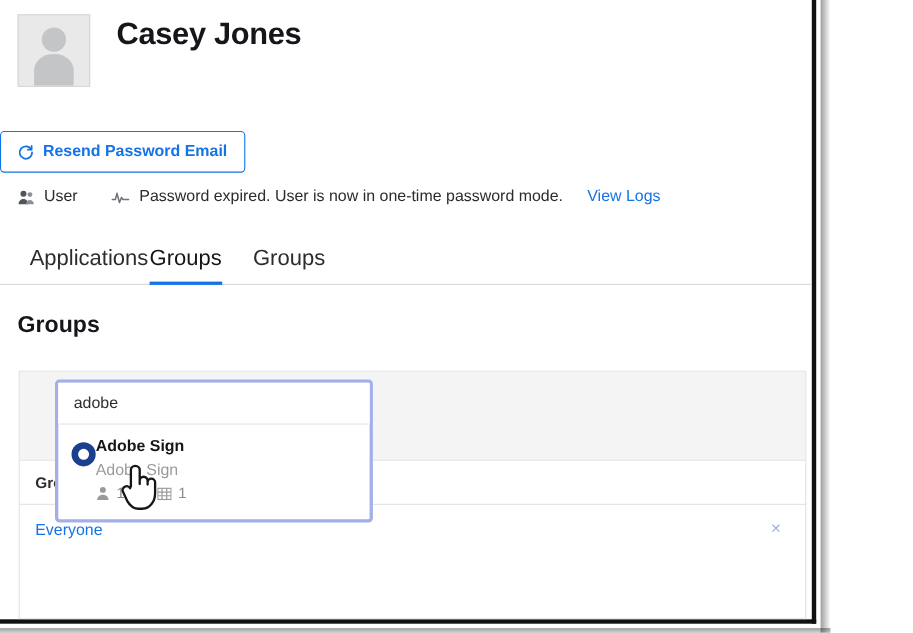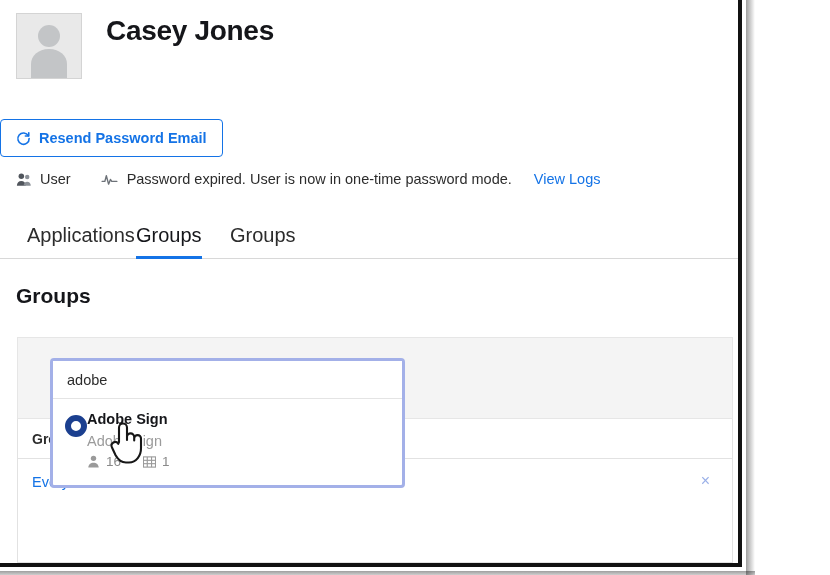--- a/index.html
+++ b/index.html
@@ -238,22 +238,22 @@
     font-size: 16px;
     color: #9ab0e8;
     cursor: pointer;
     line-height: 1;
   }
 
   
   #autocomplete {
     position: absolute;
     left: 50px;
-    top: 358px;
-    width: 355px;
+    top: 345px;
+    width: 289px;
     height: 130px;
     background: #ffffff;
     border: 3px solid #a3b0e8;
     border-radius: 4px;
     box-sizing: border-box;
     z-index: 40;
   }
   #ac-input {
     width: 100%;
     height: 38px;

